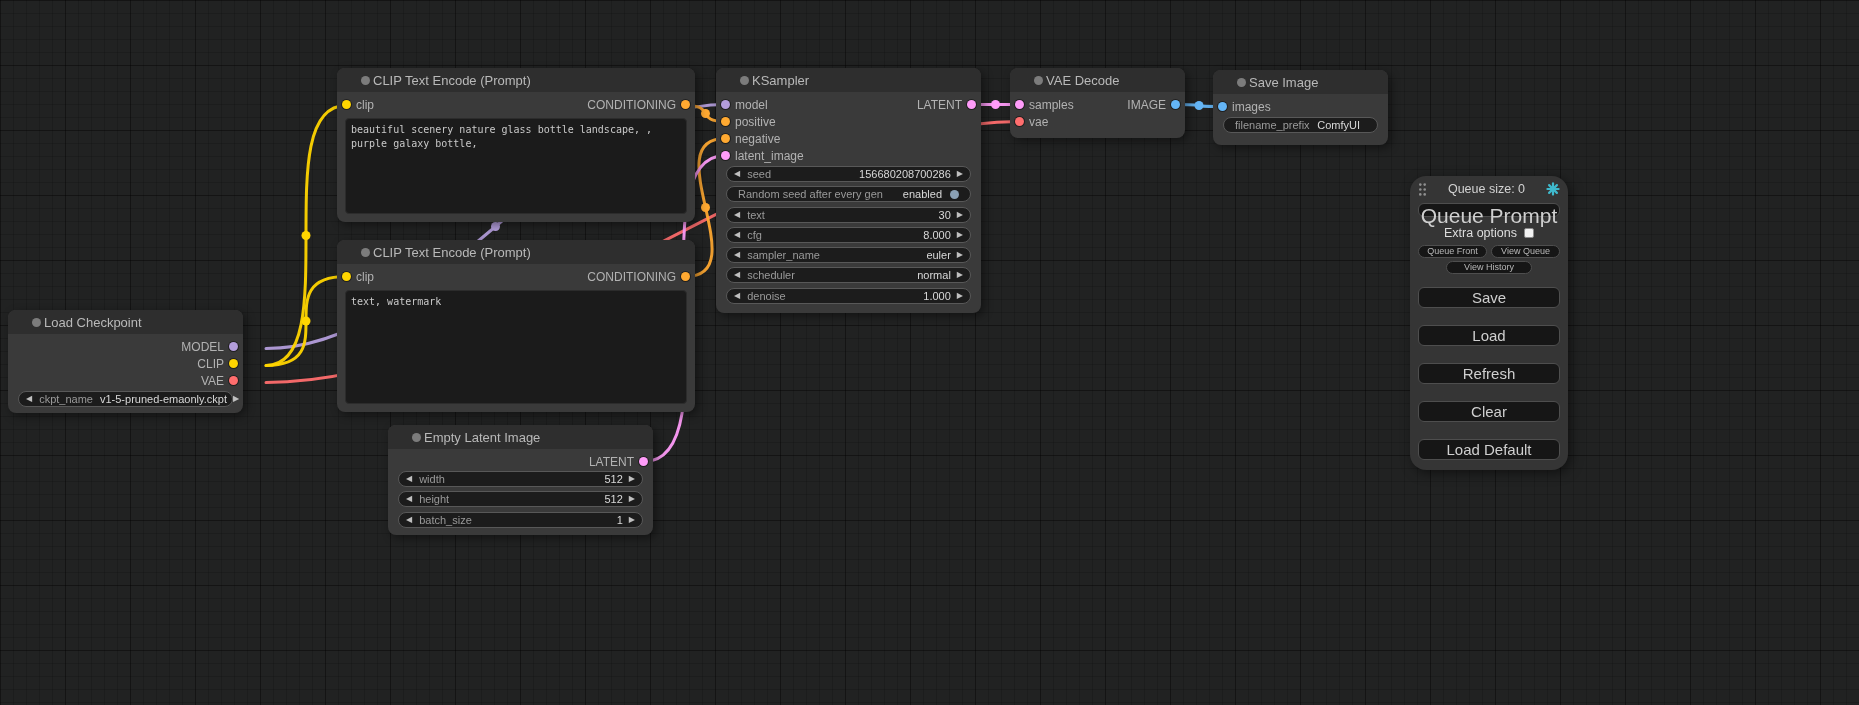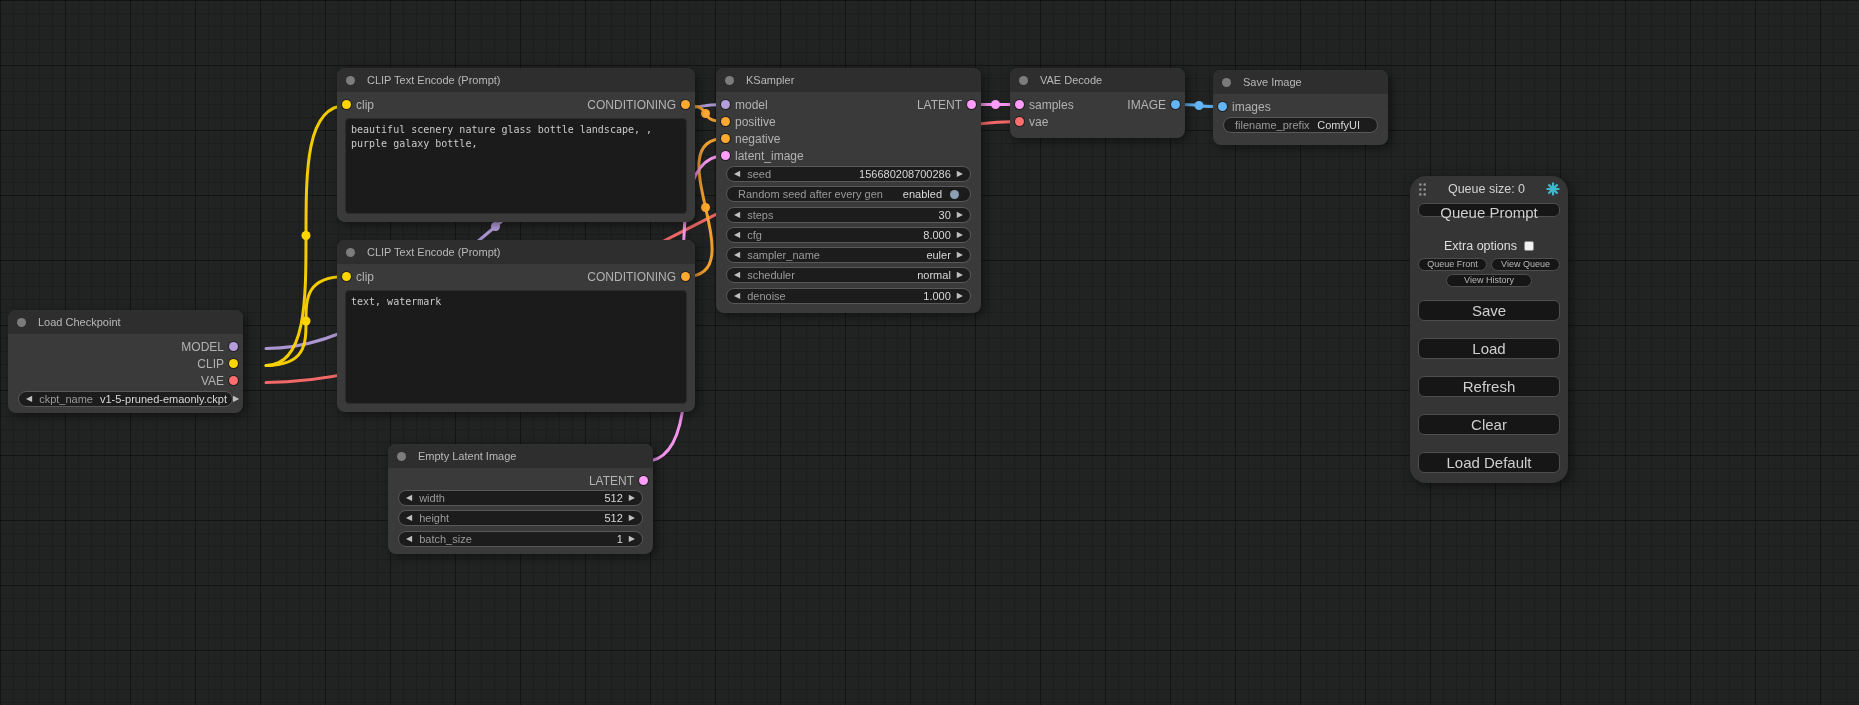--- a/index.html
+++ b/index.html
@@ -16,21 +16,21 @@
   .wire{fill:none;stroke-width:3;stroke-linecap:round;opacity:.95}
   .w-model{stroke:var(--c-model)} .w-clip{stroke:var(--c-clip)}
   .w-vae{stroke:var(--c-vae)} .w-cond{stroke:var(--c-conditioning)}
   .w-latent{stroke:var(--c-latent)} .w-image{stroke:var(--c-image)}
   .ld-model{fill:var(--c-model)} .ld-clip{fill:var(--c-clip)} .ld-cond{fill:var(--c-conditioning)}
   .ld-latent{fill:var(--c-latent)} .ld-image{fill:var(--c-image)}
 
   .node{position:absolute;z-index:2;background:#3a3a3a;border-radius:8px;
     box-shadow:3px 3px 10px rgba(0,0,0,.45);color:#aaa}
   .ntitle{height:24px;background:#2e2e2e;border-radius:8px 8px 0 0;display:flex;
-    align-items:center;padding:0 9px;gap:12px;color:#b9b9b9;font-size:11px;white-space:nowrap}
+    align-items:center;padding:0 24px;gap:3px;color:#b9b9b9;font-size:13px;white-space:nowrap}
   .ndot{width:9px;height:9px;border-radius:50%;background:#7c7c7c;flex:none}
   .nbody{padding-top:4px}
   .srow{height:17px;display:flex;align-items:center;padding:0 5px;gap:5px;
     font-size:12px;color:#b2b2b2;white-space:nowrap}
   .srow.right{justify-content:flex-end}
   .srow.dual{justify-content:space-between}
   .sgroup{display:flex;align-items:center;gap:5px}
   .sdot{width:9px;height:9px;border-radius:50%;flex:none;box-shadow:0 0 0 1px rgba(0,0,0,.45)}
   .c-model{background:var(--c-model)} .c-clip{background:var(--c-clip)}
   .c-vae{background:var(--c-vae)} .c-conditioning{background:var(--c-conditioning)}
@@ -50,21 +50,21 @@
     background:#1b1b1b;border:1px solid #2c2c2c;border-radius:4px;color:#c9c9c9;
     font-family:"DejaVu Sans Mono",monospace;font-size:10px;line-height:14px;
     padding:4px 5px;resize:none;outline:none}
 
   .menu{position:absolute;left:1410px;top:176px;width:158px;z-index:3;background:#353535;
     border-radius:16px;padding:4px 8px 10px;box-shadow:3px 3px 12px rgba(0,0,0,.5);color:#ccc}
   .menu-header{display:flex;align-items:center;justify-content:space-between;height:18px;margin-bottom:5px}
   .queue-size{font-size:12.5px;color:#d2d2d2}
   .btn{display:block;width:100%;background:#161616;border:1px solid #4e4e4e;border-radius:6px;
     color:#cfcfcf;font-family:inherit;cursor:pointer;text-align:center}
-  .btn.primary{height:14px;font-size:15px;margin-bottom:20px}
+  .btn.primary{height:14px;font-size:21px;margin-bottom:7px}
   .btn.big{height:21px;font-size:15px;margin-top:17px}
   .btn.big.first{margin-top:13px}
   .extra{display:flex;align-items:center;justify-content:center;gap:7px;height:18px;
     font-size:12.5px;color:#dedede;margin-bottom:3px}
   .checkbox{width:10px;height:10px;background:#f2f2f2;border:1px solid #8a8a8a;border-radius:2px;flex:none}
   .row-small{display:flex;gap:4px;justify-content:center;margin-top:3px}
   .btn.small{width:auto;flex:1;height:13px;font-size:9px;border-radius:7px;padding:0;
     color:#b8b8b8;line-height:11px}
   .btn.small.vh{flex:none;width:86px}
   .drag-handle,.gear{display:flex;align-items:center;flex:none;cursor:pointer}
@@ -156,21 +156,21 @@
         </span>
         <span class="sgroup">
           <span>CONDITIONING</span>
           <span class="sdot c-conditioning"></span>
         </span>
       </div>
     </div>
     <textarea class="prompt" style="top: 50px; height: 114px;">text, watermark</textarea>
   </div>
 
-  <div class="node" style="left:388px;top:444px;width:265px;height:110px">
+  <div class="node" style="left:388px;top:425px;width:265px;height:110px">
     <div class="ntitle">
       <span class="ndot"></span>
       <span>Empty Latent Image</span>
     </div>
     <div class="nbody">
       <div class="srow right">
         <span>LATENT</span>
         <span class="sdot c-latent"></span>
       </div>
       <div class="widgets" style="padding-top:1px">
@@ -231,21 +231,21 @@
           <span class="wvalue">156680208700286</span>
           <span class="warrow">▶</span>
         </div>
         <div class="widget noarrow">
           <span class="wlabel">Random seed after every gen</span>
           <span class="wvalue">enabled</span>
           <span class="toggle-dot"></span>
         </div>
         <div class="widget">
           <span class="warrow">◀</span>
-          <span class="wlabel">steps</span>
+          <span class="wlabel">text</span>
           <span class="wvalue">30</span>
           <span class="warrow">▶</span>
         </div>
         <div class="widget">
           <span class="warrow">◀</span>
           <span class="wlabel">cfg</span>
           <span class="wvalue">8.000</span>
           <span class="warrow">▶</span>
         </div>
         <div class="widget">

